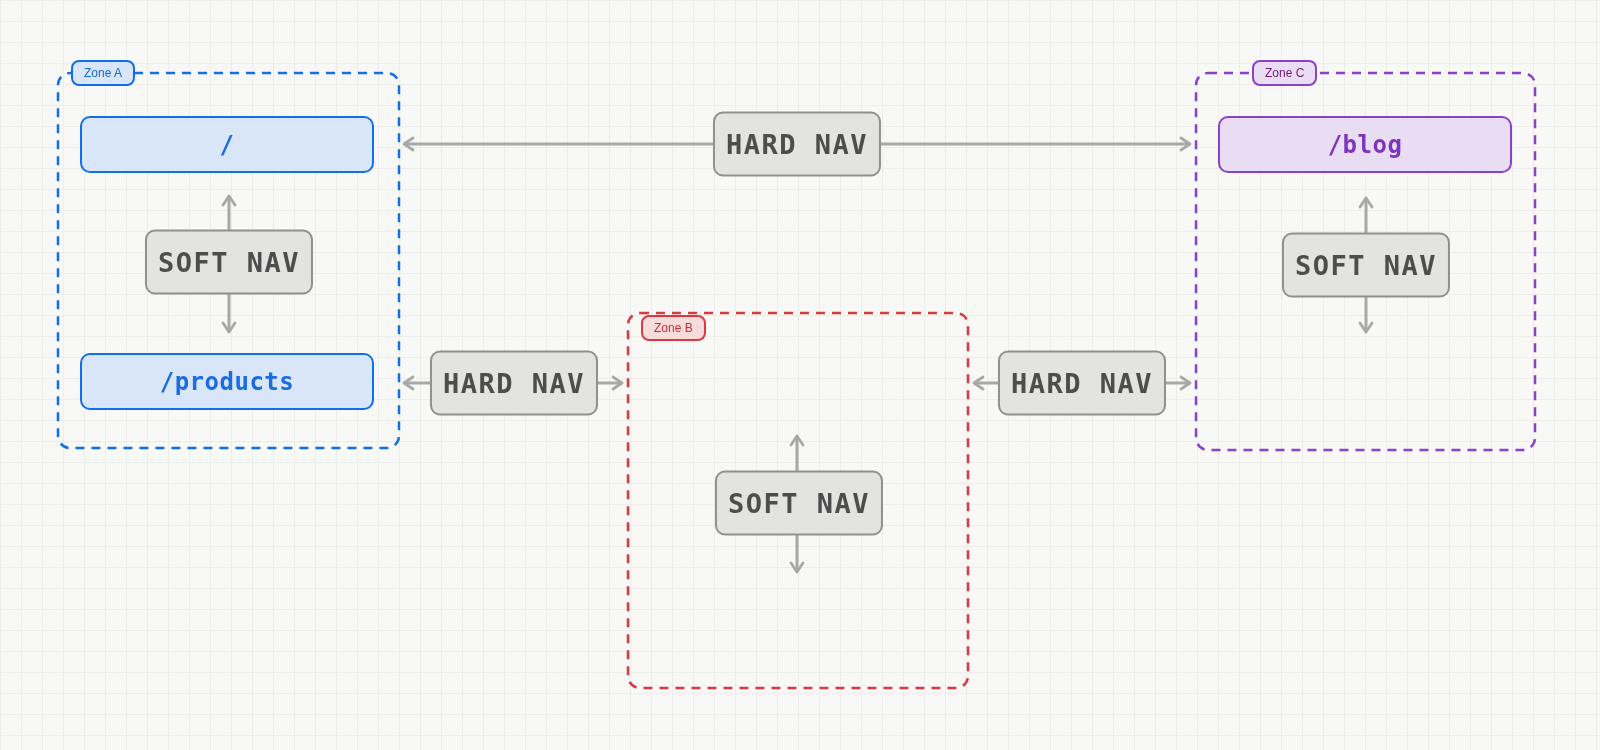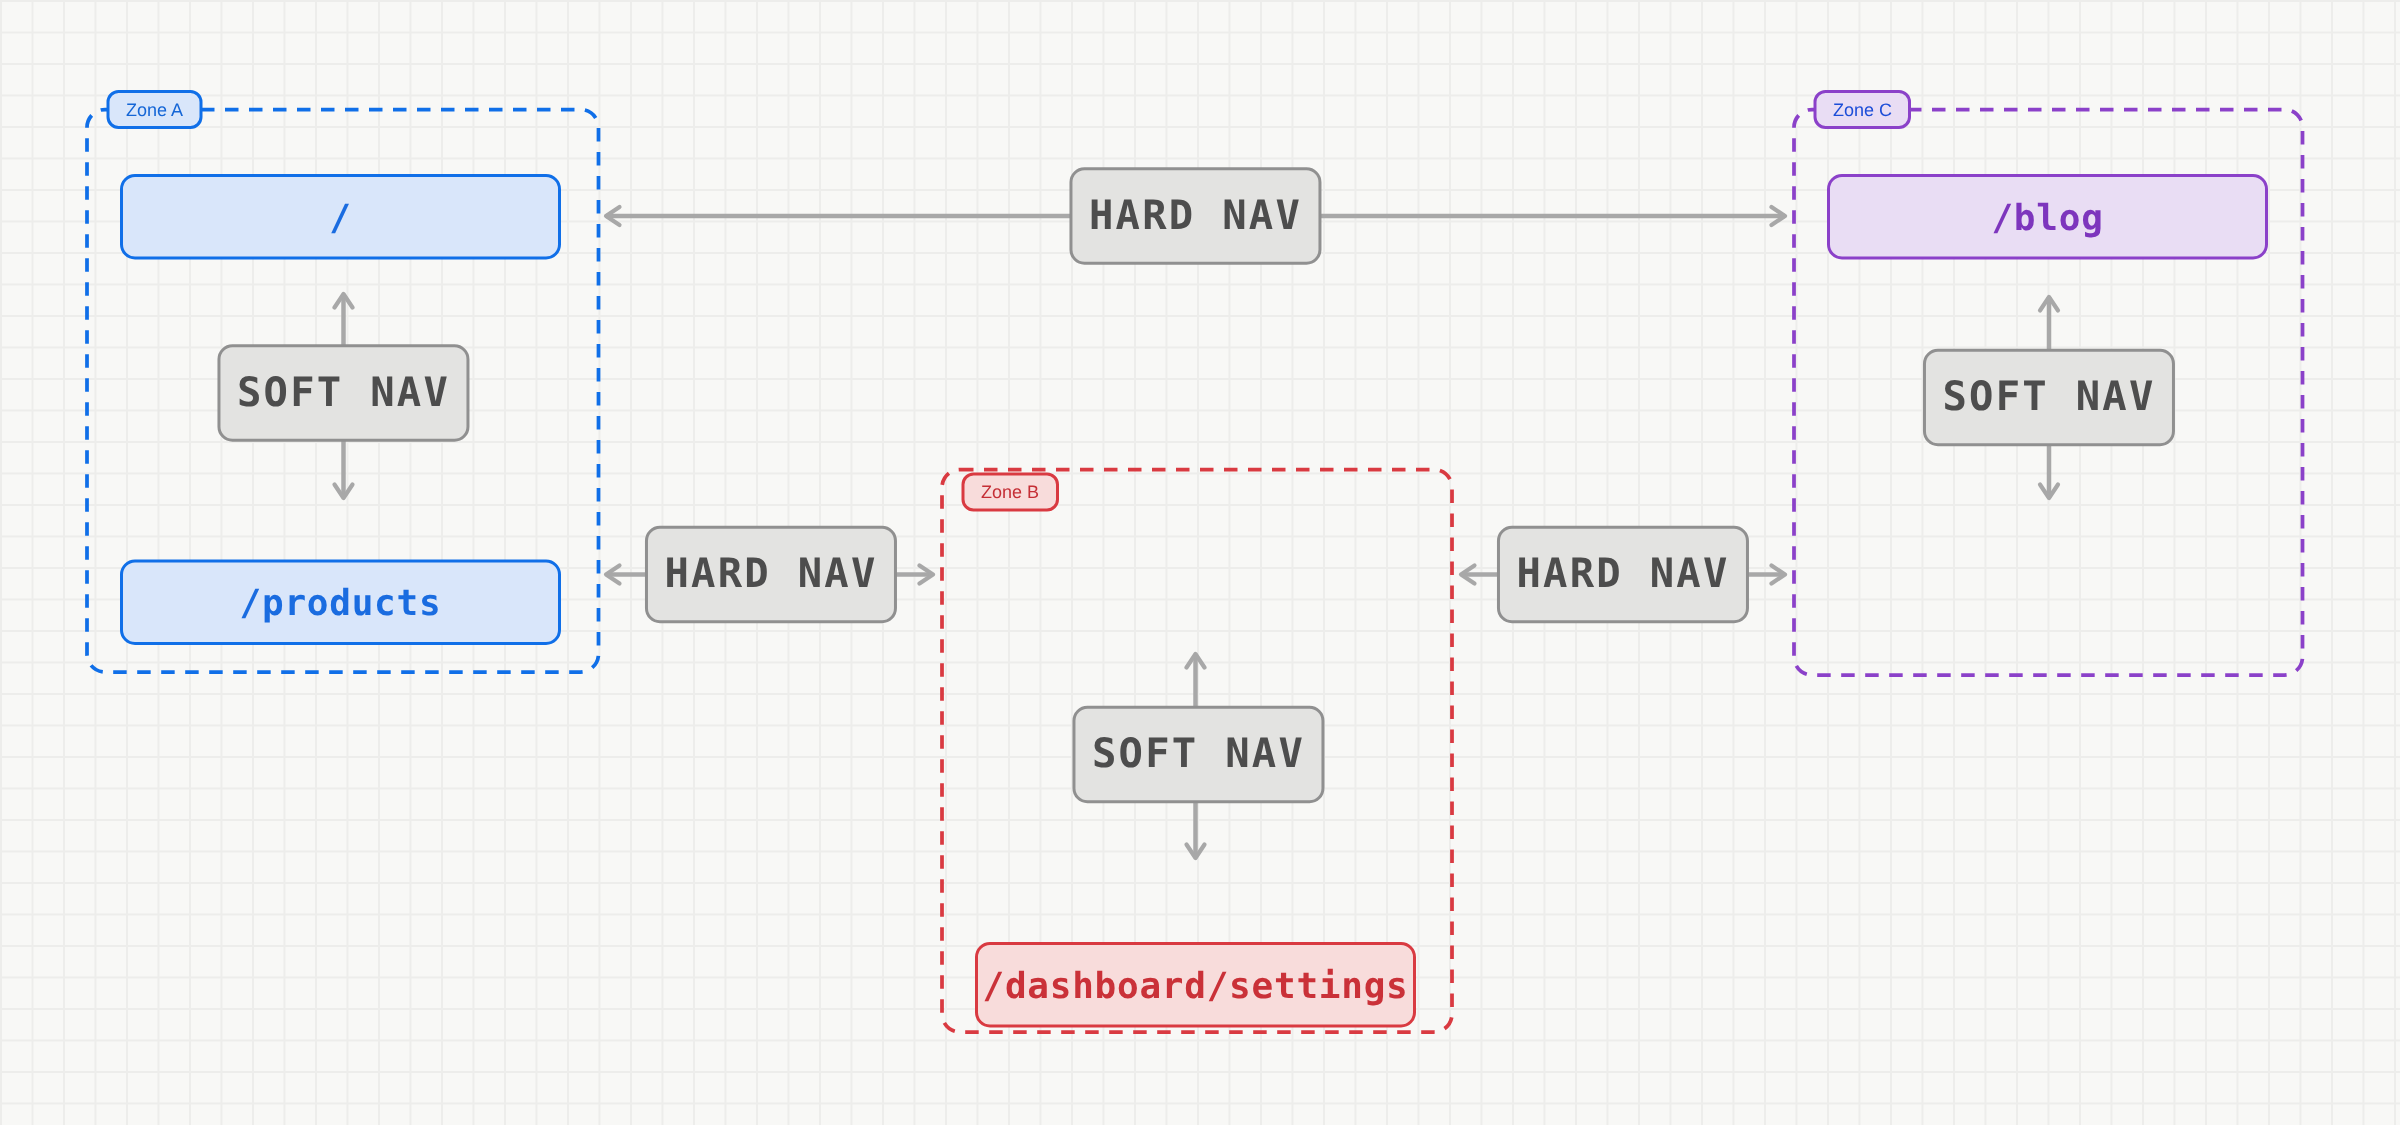--- a/index.html
+++ b/index.html
@@ -22,30 +22,30 @@
 
   .zone-badge {
     position:absolute; left:13px; top:-13px; height:26px;
     display:flex; align-items:center; padding:0 11px;
     border-radius:8px; border:2.5px solid; box-sizing:border-box;
     font-family:"Liberation Sans", sans-serif; font-size:12px; font-weight:500;
     white-space:nowrap; z-index:3;
   }
   .zone-a .zone-badge { background:#d9e6fa; border-color:#106fe8; color:#1566d6; }
   .zone-b .zone-badge { background:#f8dcdb; border-color:#d93a41; color:#c52f36; }
-  .zone-c .zone-badge { background:#e9ddf4; border-color:#8b41c9; color:#1d4ed8; }
+  .zone-c .zone-badge { background:#e9ddf4; border-color:#8b41c9; color:#701a75;margin-left:43px; }
 
   .node {
     position:absolute; left:22px; width:294px; height:57px;
     border-radius:10px; border:2.5px solid; box-sizing:border-box;
     display:flex; align-items:center; justify-content:center;
     font-size:24px; font-weight:700; letter-spacing:0.5px; white-space:nowrap;
   }
   .node.pos-top { top:43px; }
-  .node.pos-bottom { top:280px;margin-top:20px; }
+  .node.pos-bottom { top:280px; }
   .zone-a .node { background:#d9e6fa; border-color:#106fe8; color:#1a6ce0; }
   .zone-b .node { background:#f8dcdb; border-color:#d93a41; color:#ca3138; }
   .zone-c .node { background:#e9ddf4; border-color:#8b41c9; color:#7d35bd; }
 
   
   .nav-label {
     position:absolute; transform:translate(-50%,-50%); z-index:4;
     background:#e3e3e1; border:2.5px solid #909090; border-radius:10px;
     padding:15px 11px; font-size:27px; font-weight:600; letter-spacing:1.5px;
     color:#4d4d4d; white-space:nowrap;
@@ -83,21 +83,20 @@
   </svg>
 
   <div class="zone zone-a">
     <div class="zone-badge">Zone A</div>
     <div class="node pos-top">/</div>
     <div class="node pos-bottom">/products</div>
   </div>
 
   <div class="zone zone-b">
     <div class="zone-badge">Zone B</div>
-    <div class="node pos-bottom">/dashboard/settings</div>
   </div>
 
   <div class="zone zone-c">
     <div class="zone-badge">Zone C</div>
     <div class="node pos-top">/blog</div>
   </div>
 
   <div class="nav-label lbl-hard-top">HARD NAV</div>
   <div class="nav-label lbl-soft-a">SOFT NAV</div>
   <div class="nav-label lbl-hard-left">HARD NAV</div>

